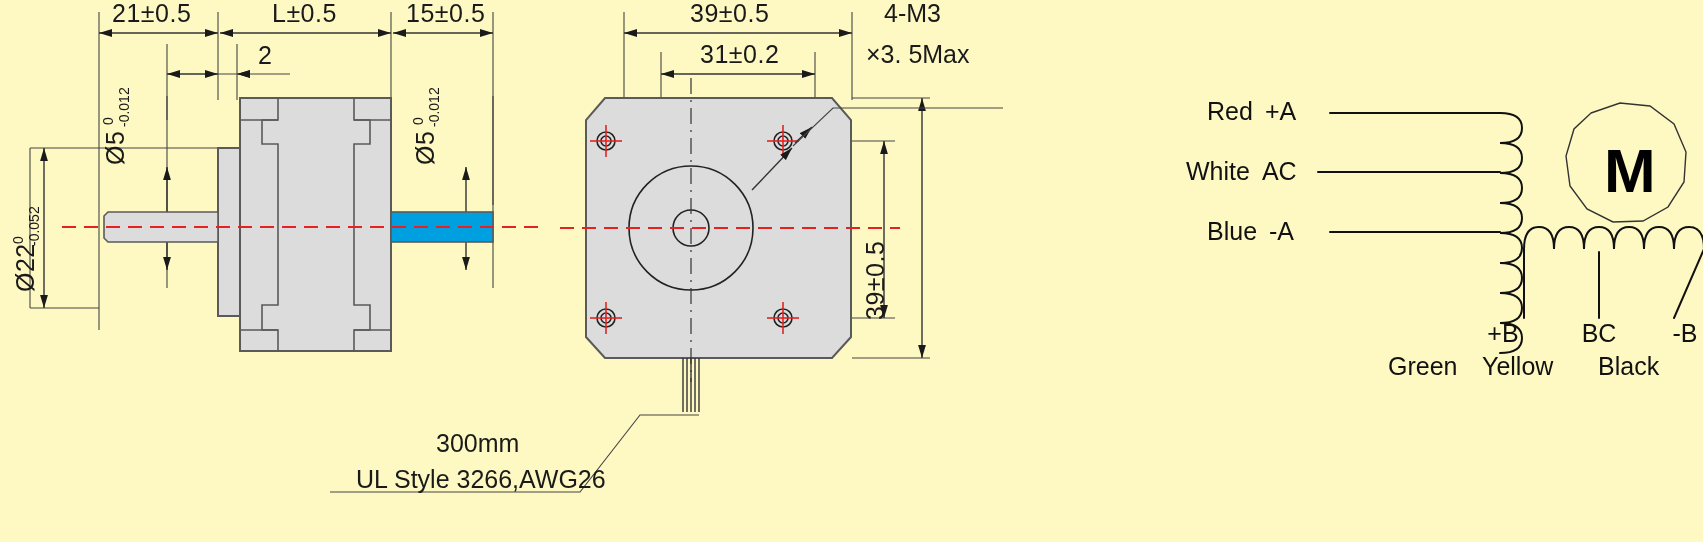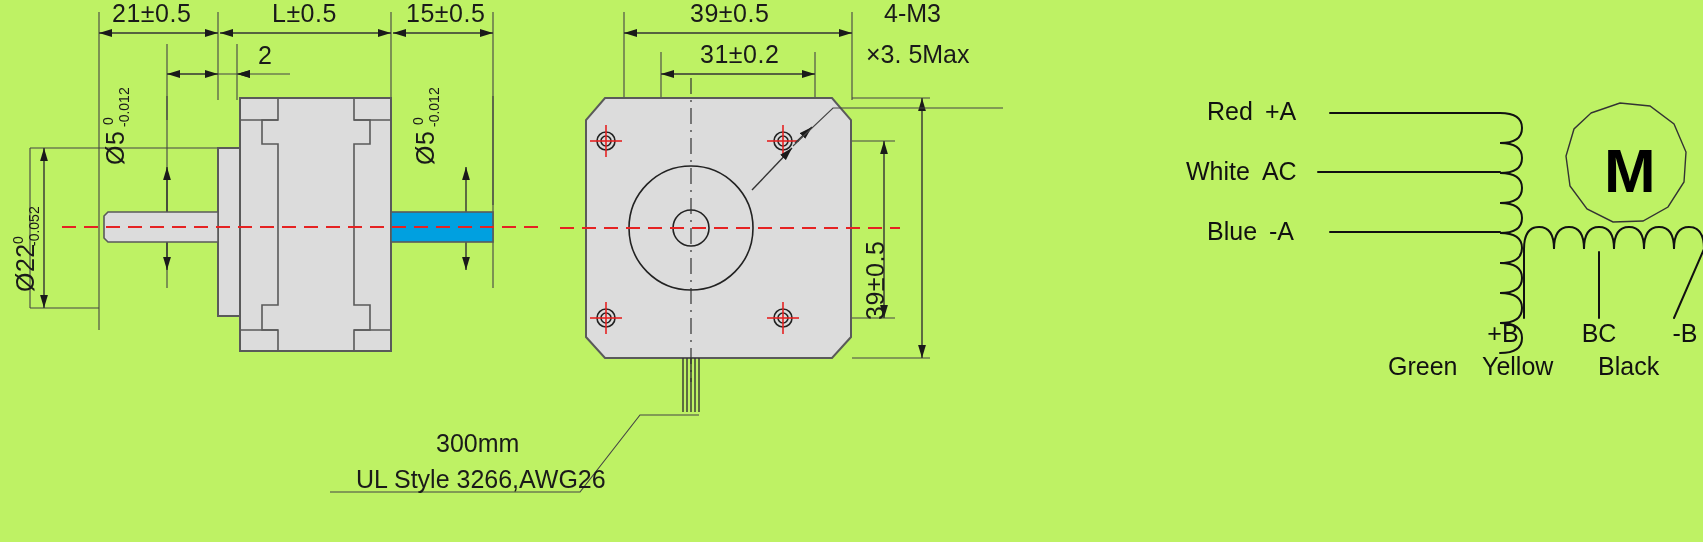--- a/index.html
+++ b/index.html
@@ -7,21 +7,21 @@
     padding: 0;
     background: #ffffff;
   }
   body {
     font-family: "Liberation Sans", sans-serif;
   }
   #root {
     position: relative;
     width: 1703px;
     height: 542px;
-    background: #bef264;
+    background: #fef9c3;
     overflow: hidden;
   }
   svg.drawing {
     position: absolute;
     left: 0;
     top: 0;
     width: 1703px;
     height: 542px;
   }
   .dim-text {

